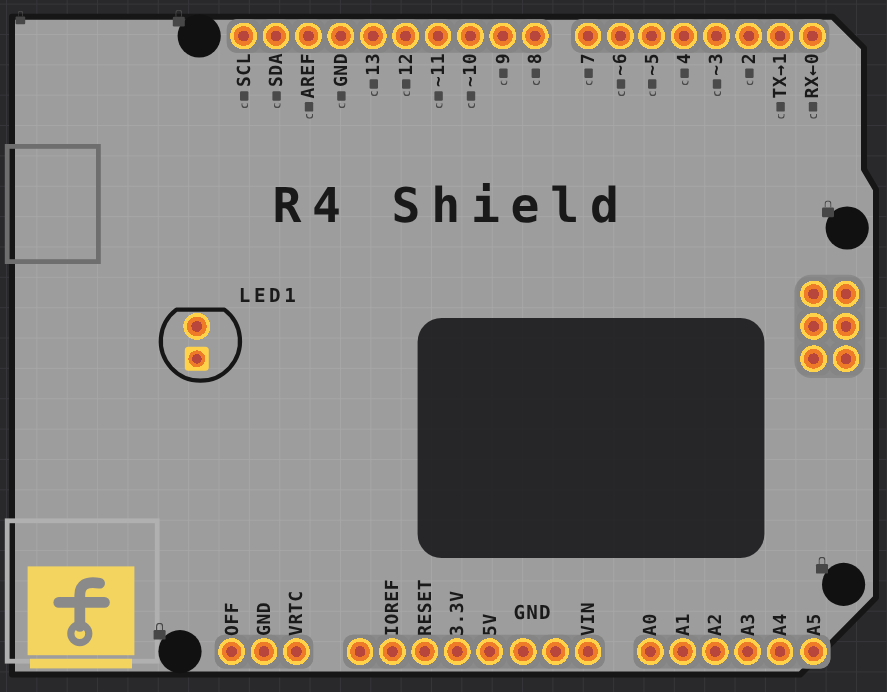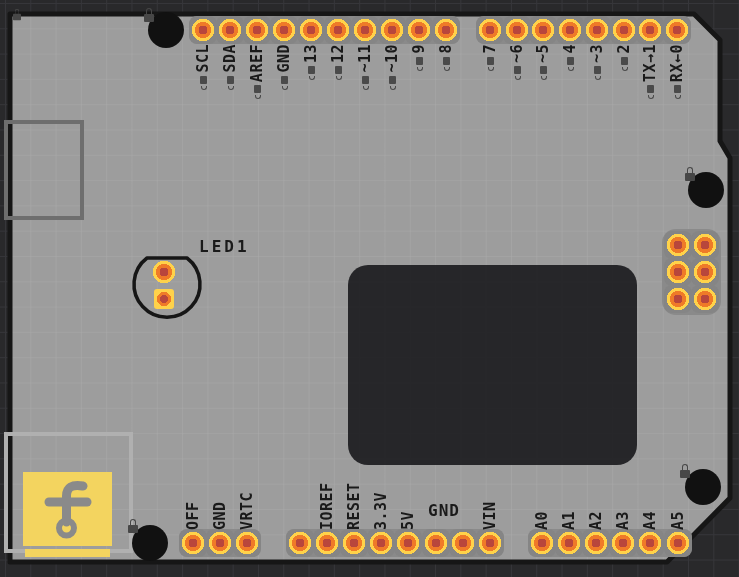--- a/index.html
+++ b/index.html
@@ -81,20 +81,21 @@
     <svg width="89" height="74" viewBox="0 0 89 74">
       <path d="M43.5,50 V24 Q43.5,11 60,14" fill="none" stroke="#8a8a8a" stroke-width="9" stroke-linecap="round"></path>
       <path d="M26,30 H64" fill="none" stroke="#8a8a8a" stroke-width="9" stroke-linecap="round"></path>
       <circle cx="43.5" cy="56" r="7.5" fill="none" stroke="#8a8a8a" stroke-width="6"></circle>
     </svg>
   </div>
   <div class="logo-bar"></div>
 
   <div class="ic"></div>
 
+  <div class="title" style="left:227px;top:149px;">R4 Shield</div>
 
   <svg class="layer" width="739" height="577" style="pointer-events:none;">
     <path d="M147,258 A33,33 0 1 0 187,258 Z" fill="none" stroke="#161616" stroke-width="3.5" stroke-linejoin="round"></path>
   </svg>
   <div class="pad" style="left:152px;top:260px;"></div>
   <div class="abs" style="left:154px;top:289px;width:20px;height:20px;border-radius:3px;
        background:radial-gradient(circle at 50% 50%, #b8463c 0 4px, #ef7a28 4px 7px, #ffd24a 7px);"></div>
   <div class="led-label" style="left:199px;top:237px;">LED1</div>
 
   <div class="gnd-label" style="left:428px;top:501px;">GND</div>

